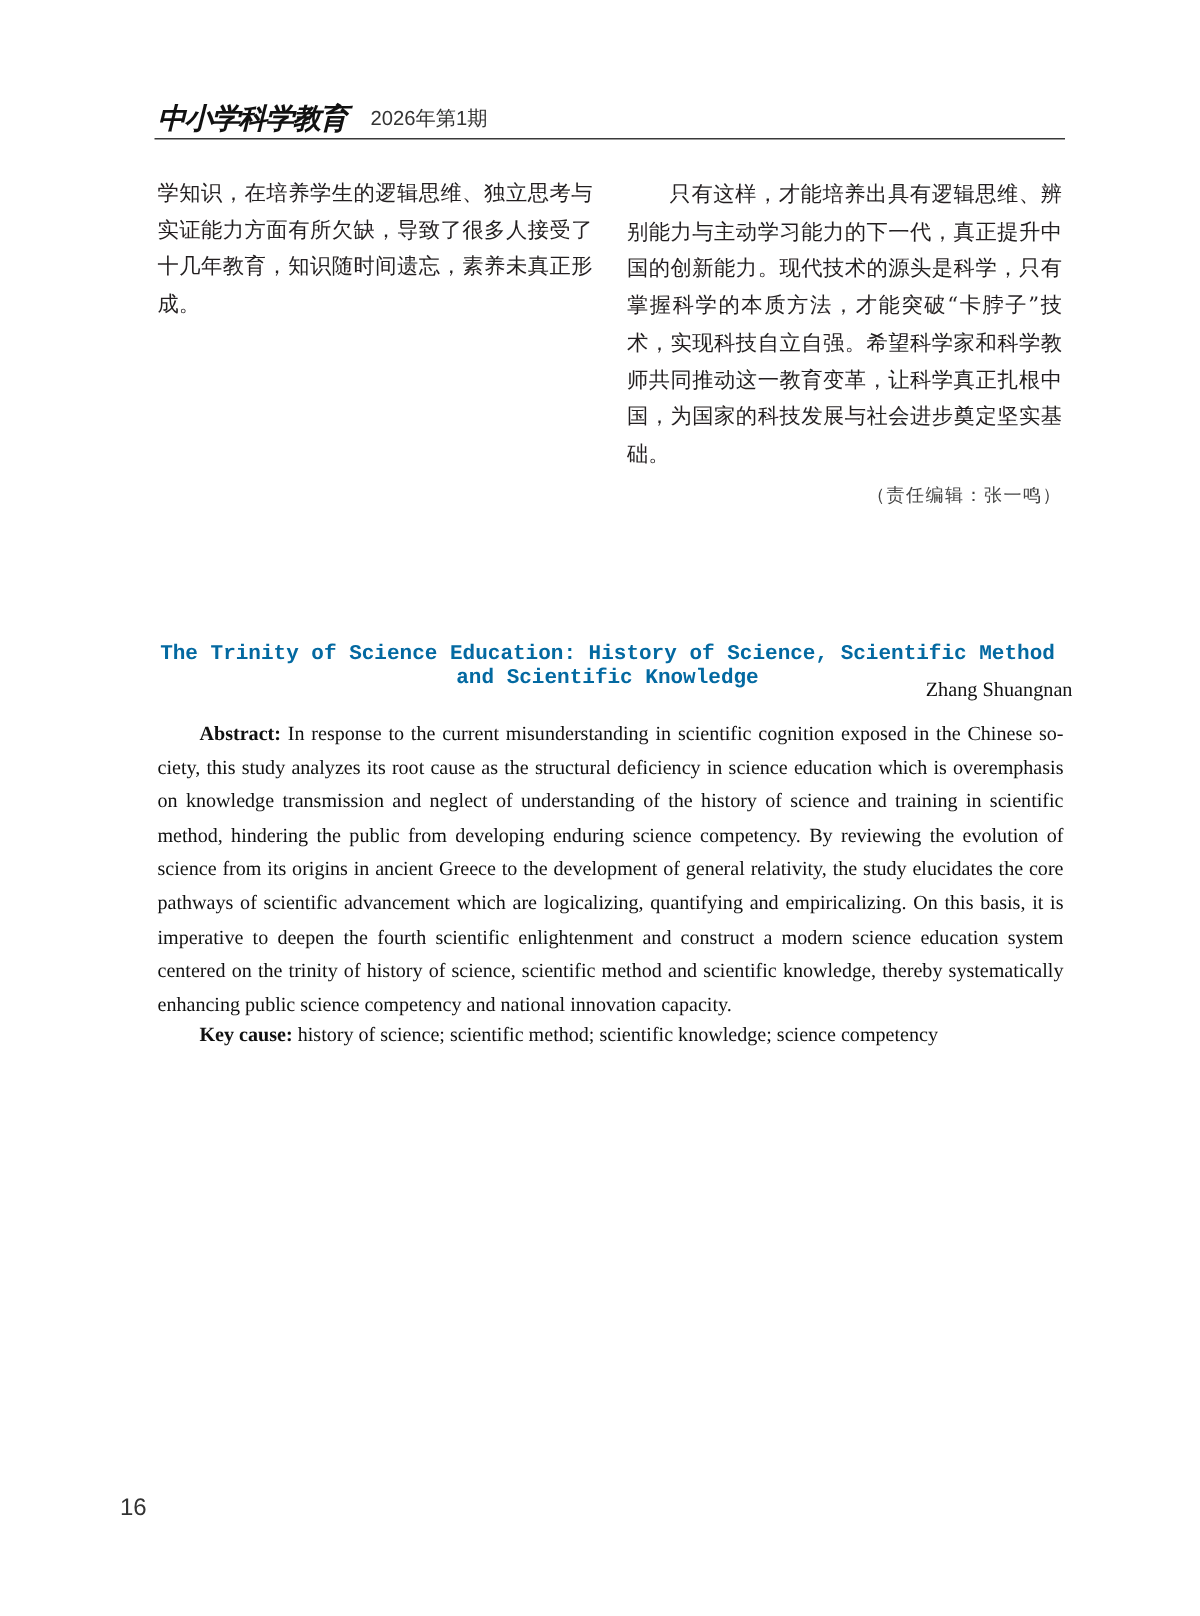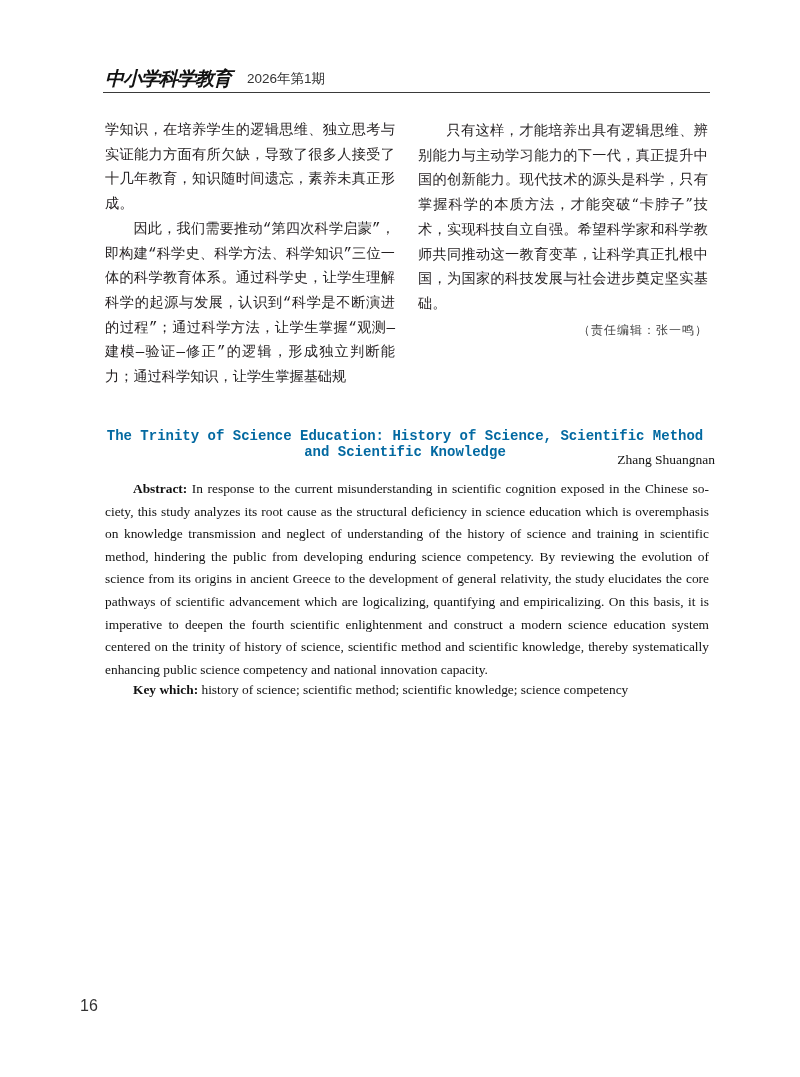--- a/index.html
+++ b/index.html
@@ -24,28 +24,27 @@
 </head>
 <body>
 
 <div class="header">
   <span class="journal-logo">中小学科学教育</span>
   <span class="issue">2026年第1期</span>
 </div>
 
 <div class="col col-left">
   <p class="noindent">学知识，在培养学生的逻辑思维、独立思考与实证能力方面有所欠缺，导致了很多人接受了十几年教育，知识随时间遗忘，素养未真正形成。</p>
-  <p class="indent">因此，我们需要推动“第四次科学启蒙”，即构建“科学史、科学方法、科学知识”三位一体的科学教育体系。通过科学史，让学生理解科学的起源与发展，认识到“科学是不断演进的过程”；通过科学方法，让学生掌握“观测—建模—验证—修正”的逻辑，形成独立判断能力；通过科学知识，让学生掌握基础规</p>
 </div>
 
 <div class="col col-right">
   <p class="indent">只有这样，才能培养出具有逻辑思维、辨别能力与主动学习能力的下一代，真正提升中国的创新能力。现代技术的源头是科学，只有掌握科学的本质方法，才能突破“卡脖子”技术，实现科技自立自强。希望科学家和科学教师共同推动这一教育变革，让科学真正扎根中国，为国家的科技发展与社会进步奠定坚实基础。</p>
   <p class="editor">（责任编辑：张一鸣）</p>
 </div>
 
 <div class="en-title">The Trinity of Science Education: History of Science, Scientific Method and Scientific Knowledge</div>
 <div class="en-author">Zhang Shuangnan</div>
 
 <p class="abstract"><b>Abstract:</b><span> In response to the current misunderstanding in scientific cognition exposed in the Chinese so­ciety, this study analyzes its root cause as the structural deficiency in science education which is overempha­sis on knowledge transmission and neglect of understanding of the history of science and training in scien­tific method, hindering the public from developing enduring science competency. By reviewing the evolu­tion of science from its origins in ancient Greece to the development of general relativity, the study eluci­dates the core pathways of scientific advancement which are logicalizing, quantifying and empiricalizing. On this basis, it is imperative to deepen the fourth scientific enlightenment and construct a modern science education system centered on the trinity of history of science, scientific method and scientific knowledge, thereby systematically enhancing public science competency and national innovation capacity.</span></p>
 
-<p class="keywords"><b>Key which:</b><span> history of science; scientific method; scientific knowledge; science competency</span></p>
+<p class="keywords"><b>Key cause:</b><span> history of science; scientific method; scientific knowledge; science competency</span></p>
 
 <div class="page-num">16</div>
 
 </body></html>

